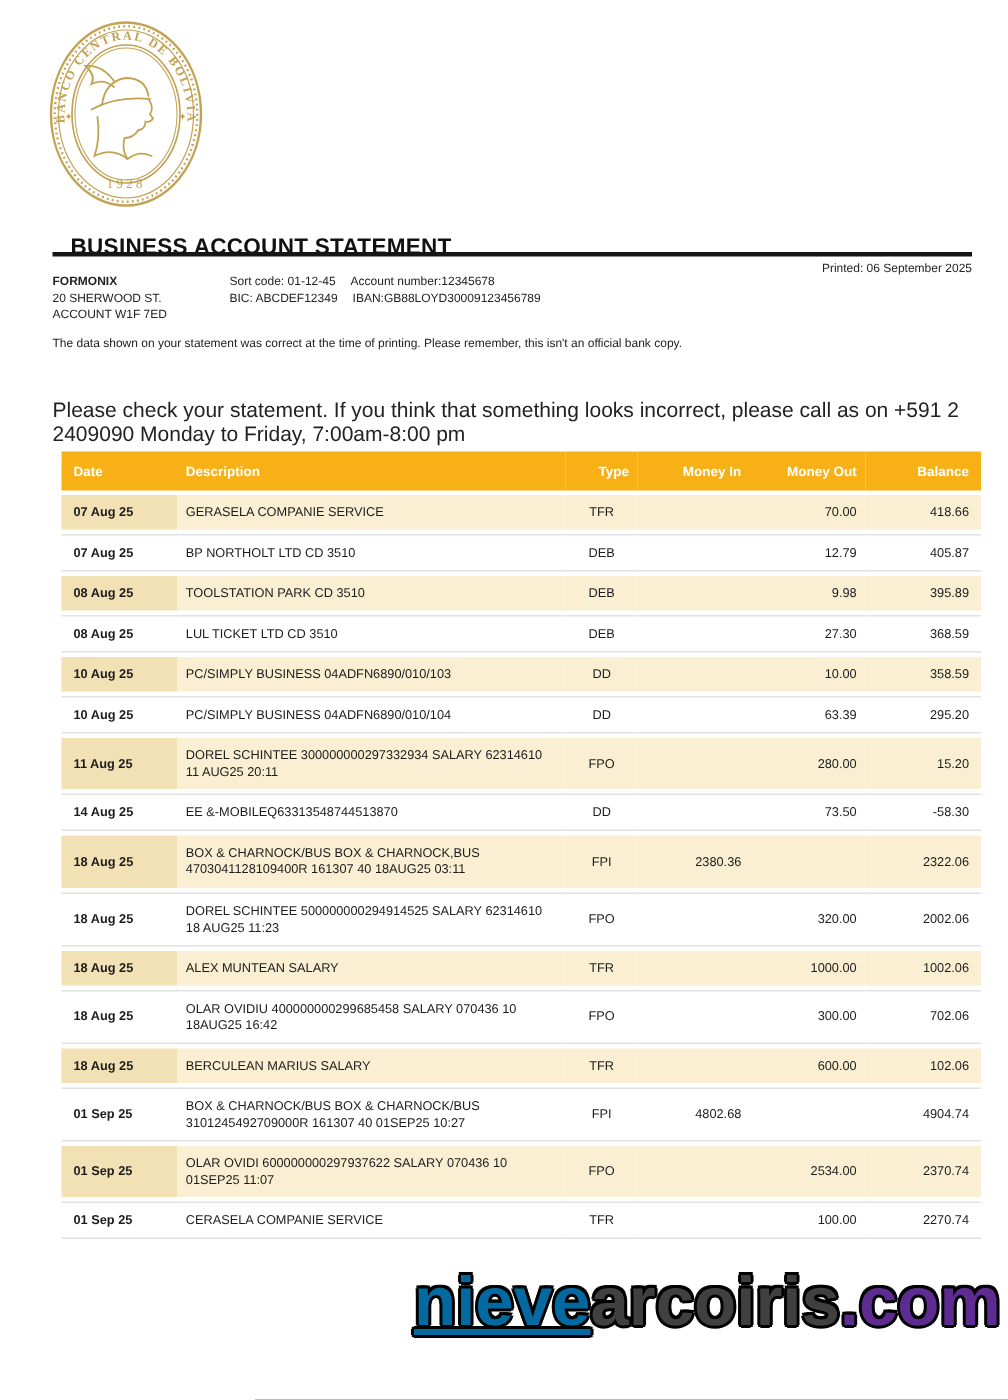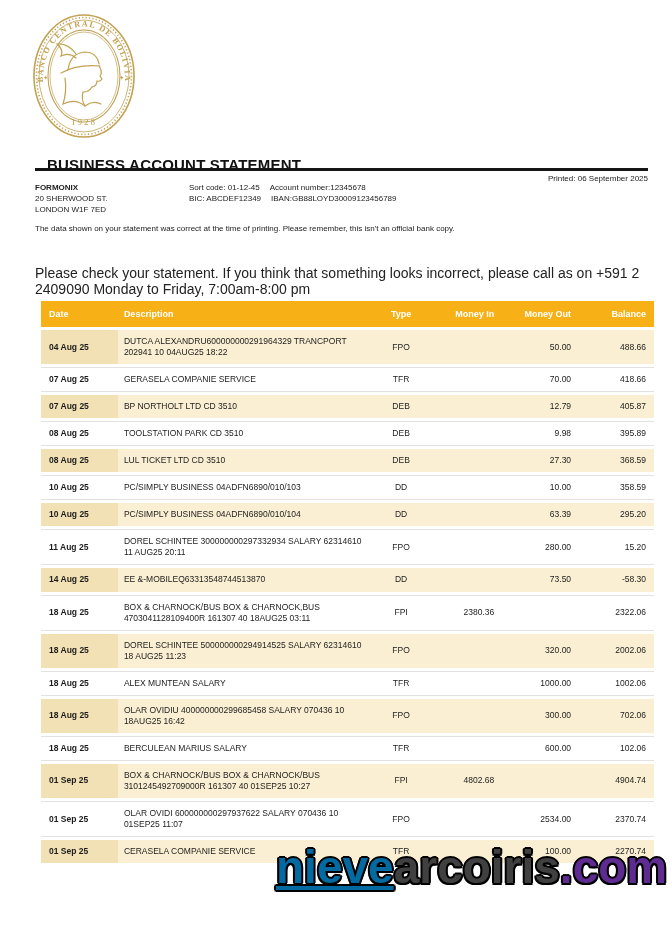--- a/index.html
+++ b/index.html
@@ -14,31 +14,31 @@
   .page{position:relative;width:672px;height:933px;background:#fff;margin:0 auto;overflow:hidden;}
 
   .logo{position:absolute;top:12px;left:30px;width:108px;height:130px;}
 
   .title-row{position:absolute;left:35px;right:24px;top:144px;display:flex;justify-content:space-between;align-items:flex-end;}
   .title-row h1{margin:12px;font-size:15px;font-weight:700;color:#111;letter-spacing:.2px;}
   .printed{font-size:8px;color:#222;padding-bottom:2px;}
 
   .rule{position:absolute;left:35px;right:24px;top:168px;height:3px;background:#151515;}
 
-  .account-block{position:absolute;left:35px;top:182px;display:flex;gap:36px;font-size:8px;color:#222;line-height:1.4;}
+  .account-block{position:absolute;left:35px;top:182px;display:flex;font-size:8px;color:#222;line-height:1.4;}
   .addr{width:118px;}
   .addr .name{font-weight:700;}
   .acct-line span{margin-right:10px;}
 
   .disclaimer{position:absolute;left:35px;top:224px;margin:0;font-size:8px;color:#222;}
   .check-note{position:absolute;left:35px;top:265px;margin:0;font-size:14px;color:#222;}
 
   table.stmt{position:absolute;left:41px;top:298px;width:613px;border-collapse:separate;border-spacing:0 3px;font-size:8.5px;color:#1c1c1c;}
   table.stmt thead th{background:var(--header-bg,#F7B116);color:#fff;font-weight:700;font-size:9px;padding:8px 6px;text-align:left;}
-  table.stmt thead th.c-type{text-align:center;margin-top:16px;}
+  table.stmt thead th.c-type{text-align:right;margin-top:16px;}
   table.stmt thead th.c-in,table.stmt thead th.c-out,table.stmt thead th.c-bal{text-align:right;}
   table.stmt thead th.c-bal{padding-right:8px;}
   tbody td{padding:6px 6px;vertical-align:middle;line-height:1.3;background:#fff;}
   tbody tr:nth-child(odd) td{background:var(--row-cream,#FAEFD2);}
   tbody tr:nth-child(odd) td.c-date{background:var(--row-date-cream,#F1E1B5);}
   tbody tr:nth-child(even) td{border-top:1px solid #e2e2e2;border-bottom:1px solid #e2e2e2;}
   .c-date{width:76px;font-weight:700;padding-left:8px !important;white-space:nowrap;}
   .c-desc{width:256px;}
   .c-type{width:48px;text-align:center;}
   .c-in{width:74px;text-align:right;}
@@ -86,21 +86,21 @@
     <h1>BUSINESS ACCOUNT STATEMENT</h1>
     <div class="printed">Printed: 06 September 2025</div>
   </div>
 
   <div class="rule"></div>
 
   <div class="account-block">
     <div class="addr">
       <div class="name">FORMONIX</div>
       <div>20 SHERWOOD ST.</div>
-      <div>LONDON W1F 7ED</div>
+      <div>ACCOUNT W1F 7ED</div>
     </div>
     <div class="acct-details">
       <div class="acct-line">
         <span>Sort code: 01-12-45</span><span>Account number:12345678</span>
       </div>
       <div class="acct-line">
         <span>BIC: ABCDEF12349</span><span>IBAN:GB88LOYD30009123456789</span>
       </div>
     </div>
   </div>
@@ -113,28 +113,20 @@
       <tr>
         <th class="c-date">Date</th>
         <th class="c-desc">Description</th>
         <th class="c-type">Type</th>
         <th class="c-in">Money In</th>
         <th class="c-out">Money Out</th>
         <th class="c-bal">Balance</th>
       </tr>
     </thead>
     <tbody>
-    <tr>
-      <td class="c-date">04 Aug 25</td>
-      <td class="c-desc">DUTCA ALEXANDRU600000000291964329 TRANCPORT 202941 10 04AUG25 18:22</td>
-      <td class="c-type">FPO</td>
-      <td class="c-in"></td>
-      <td class="c-out">50.00</td>
-      <td class="c-bal">488.66</td>
-    </tr>
 
     <tr>
       <td class="c-date">07 Aug 25</td>
       <td class="c-desc">GERASELA COMPANIE SERVICE</td>
       <td class="c-type">TFR</td>
       <td class="c-in"></td>
       <td class="c-out">70.00</td>
       <td class="c-bal">418.66</td>
     </tr>
 

